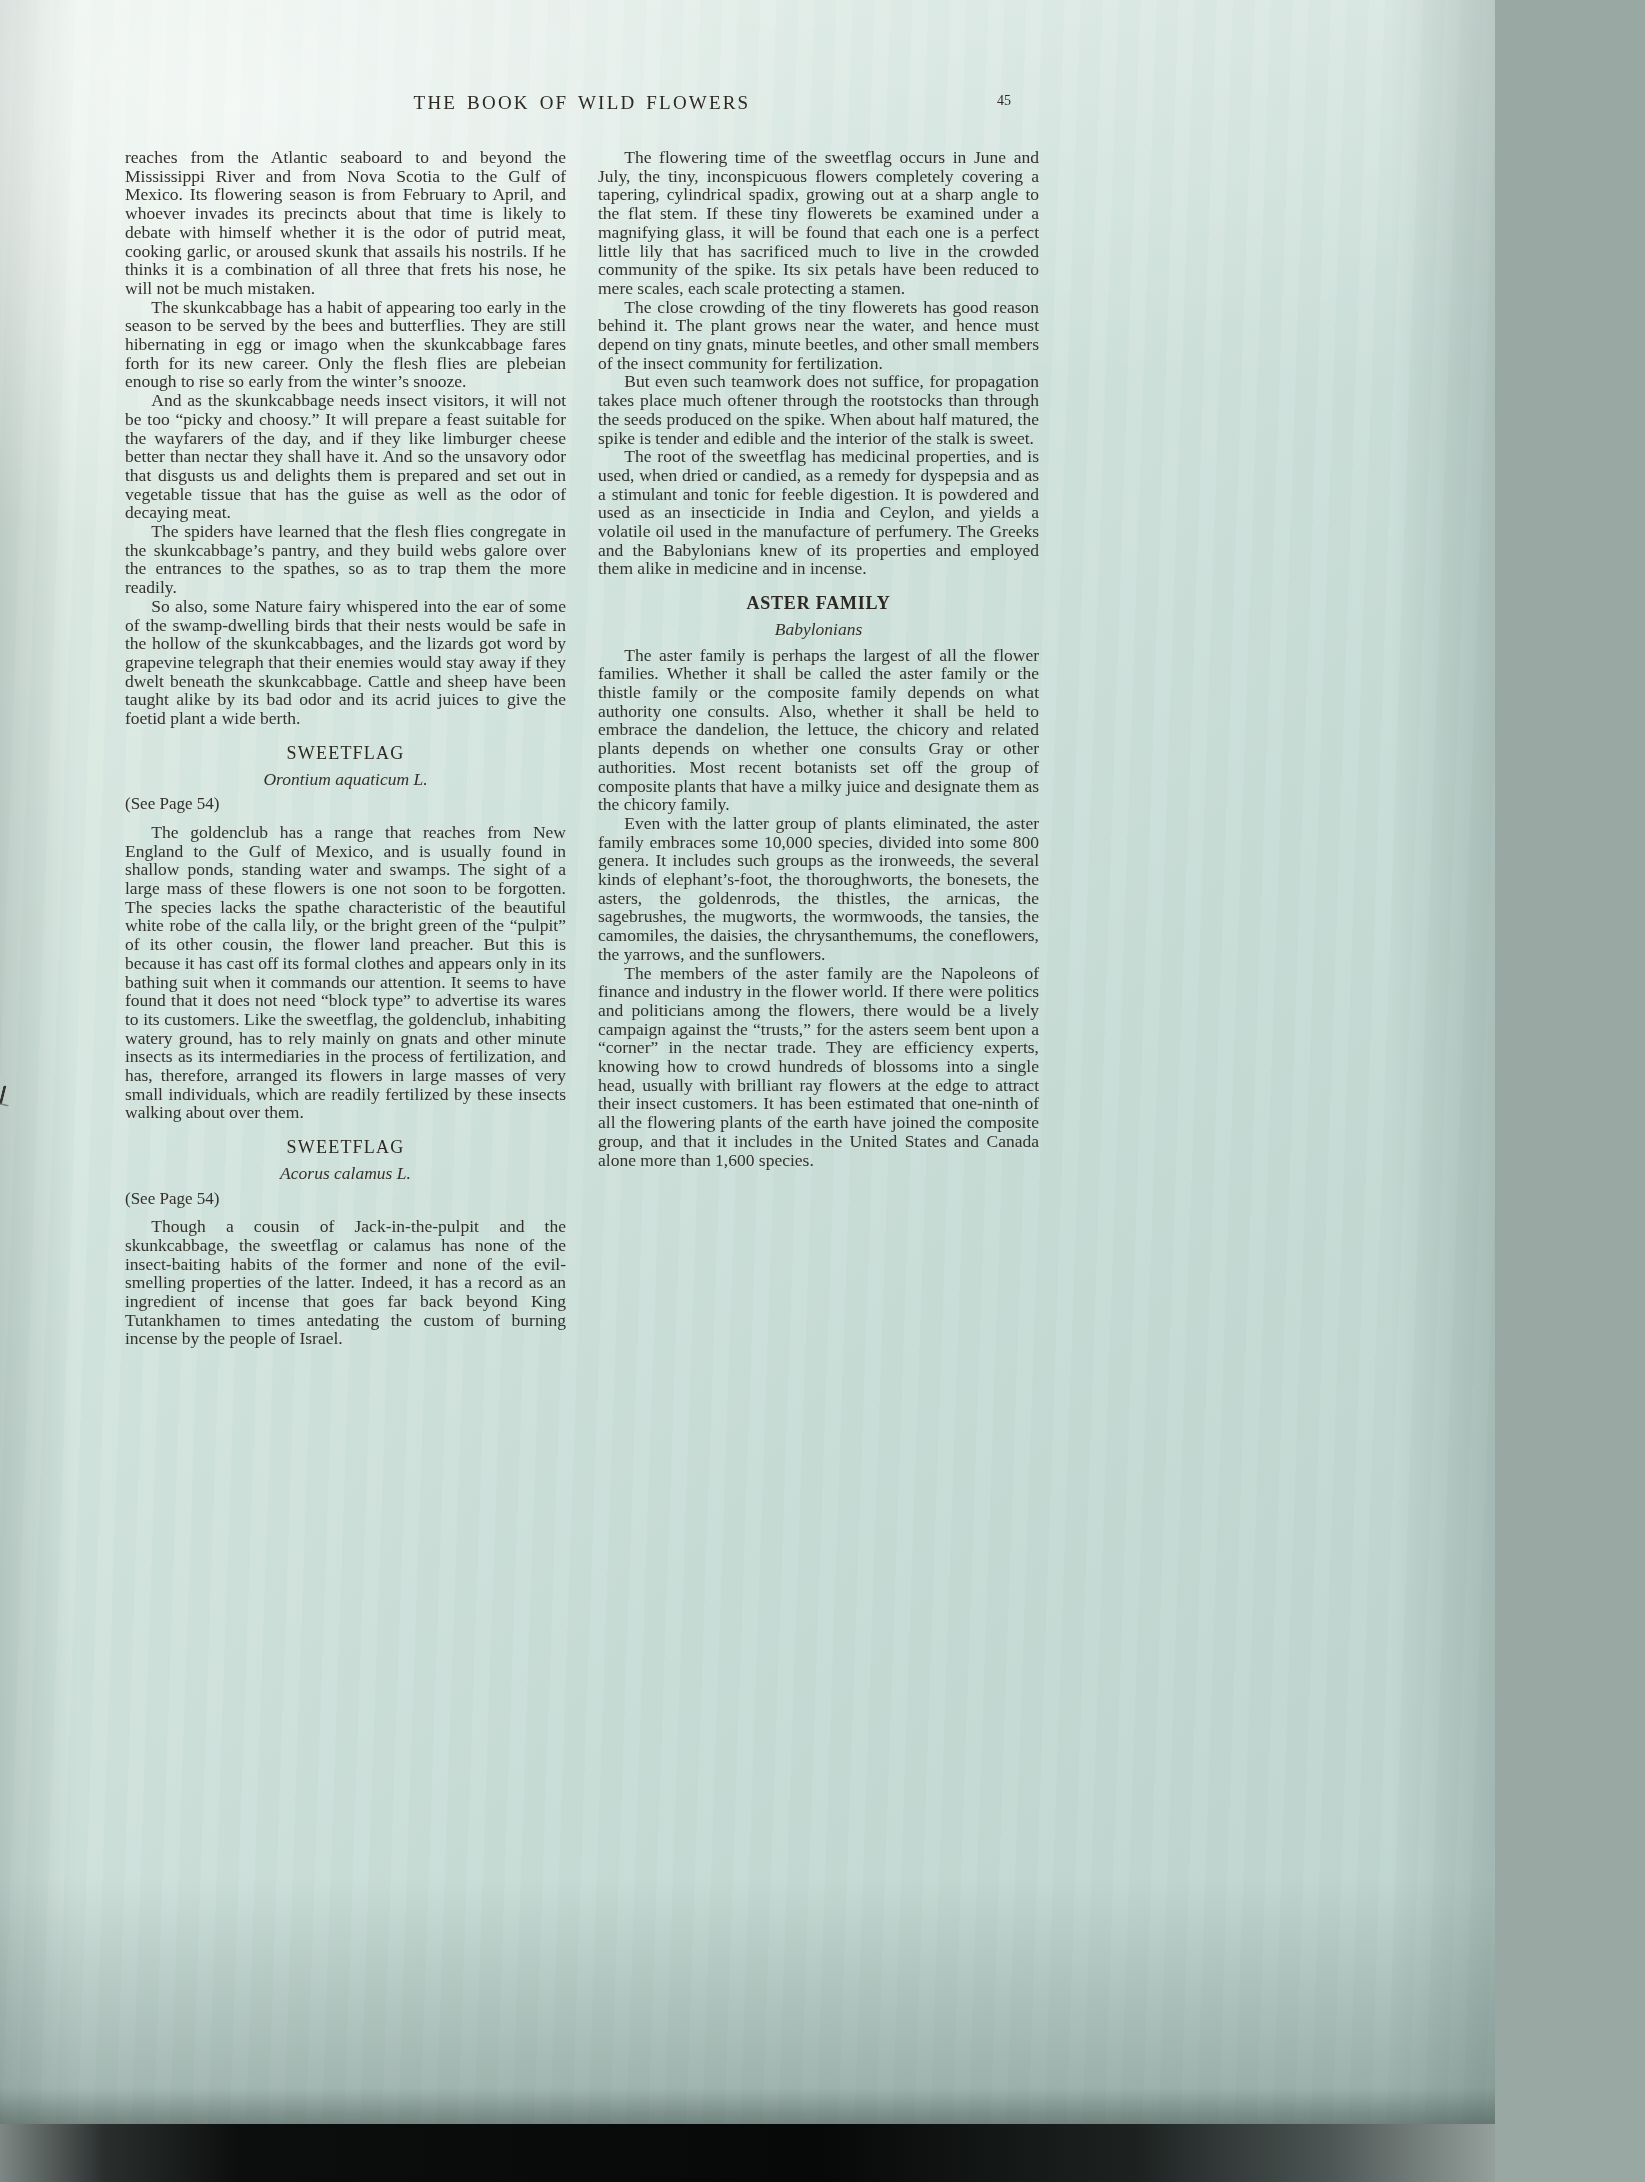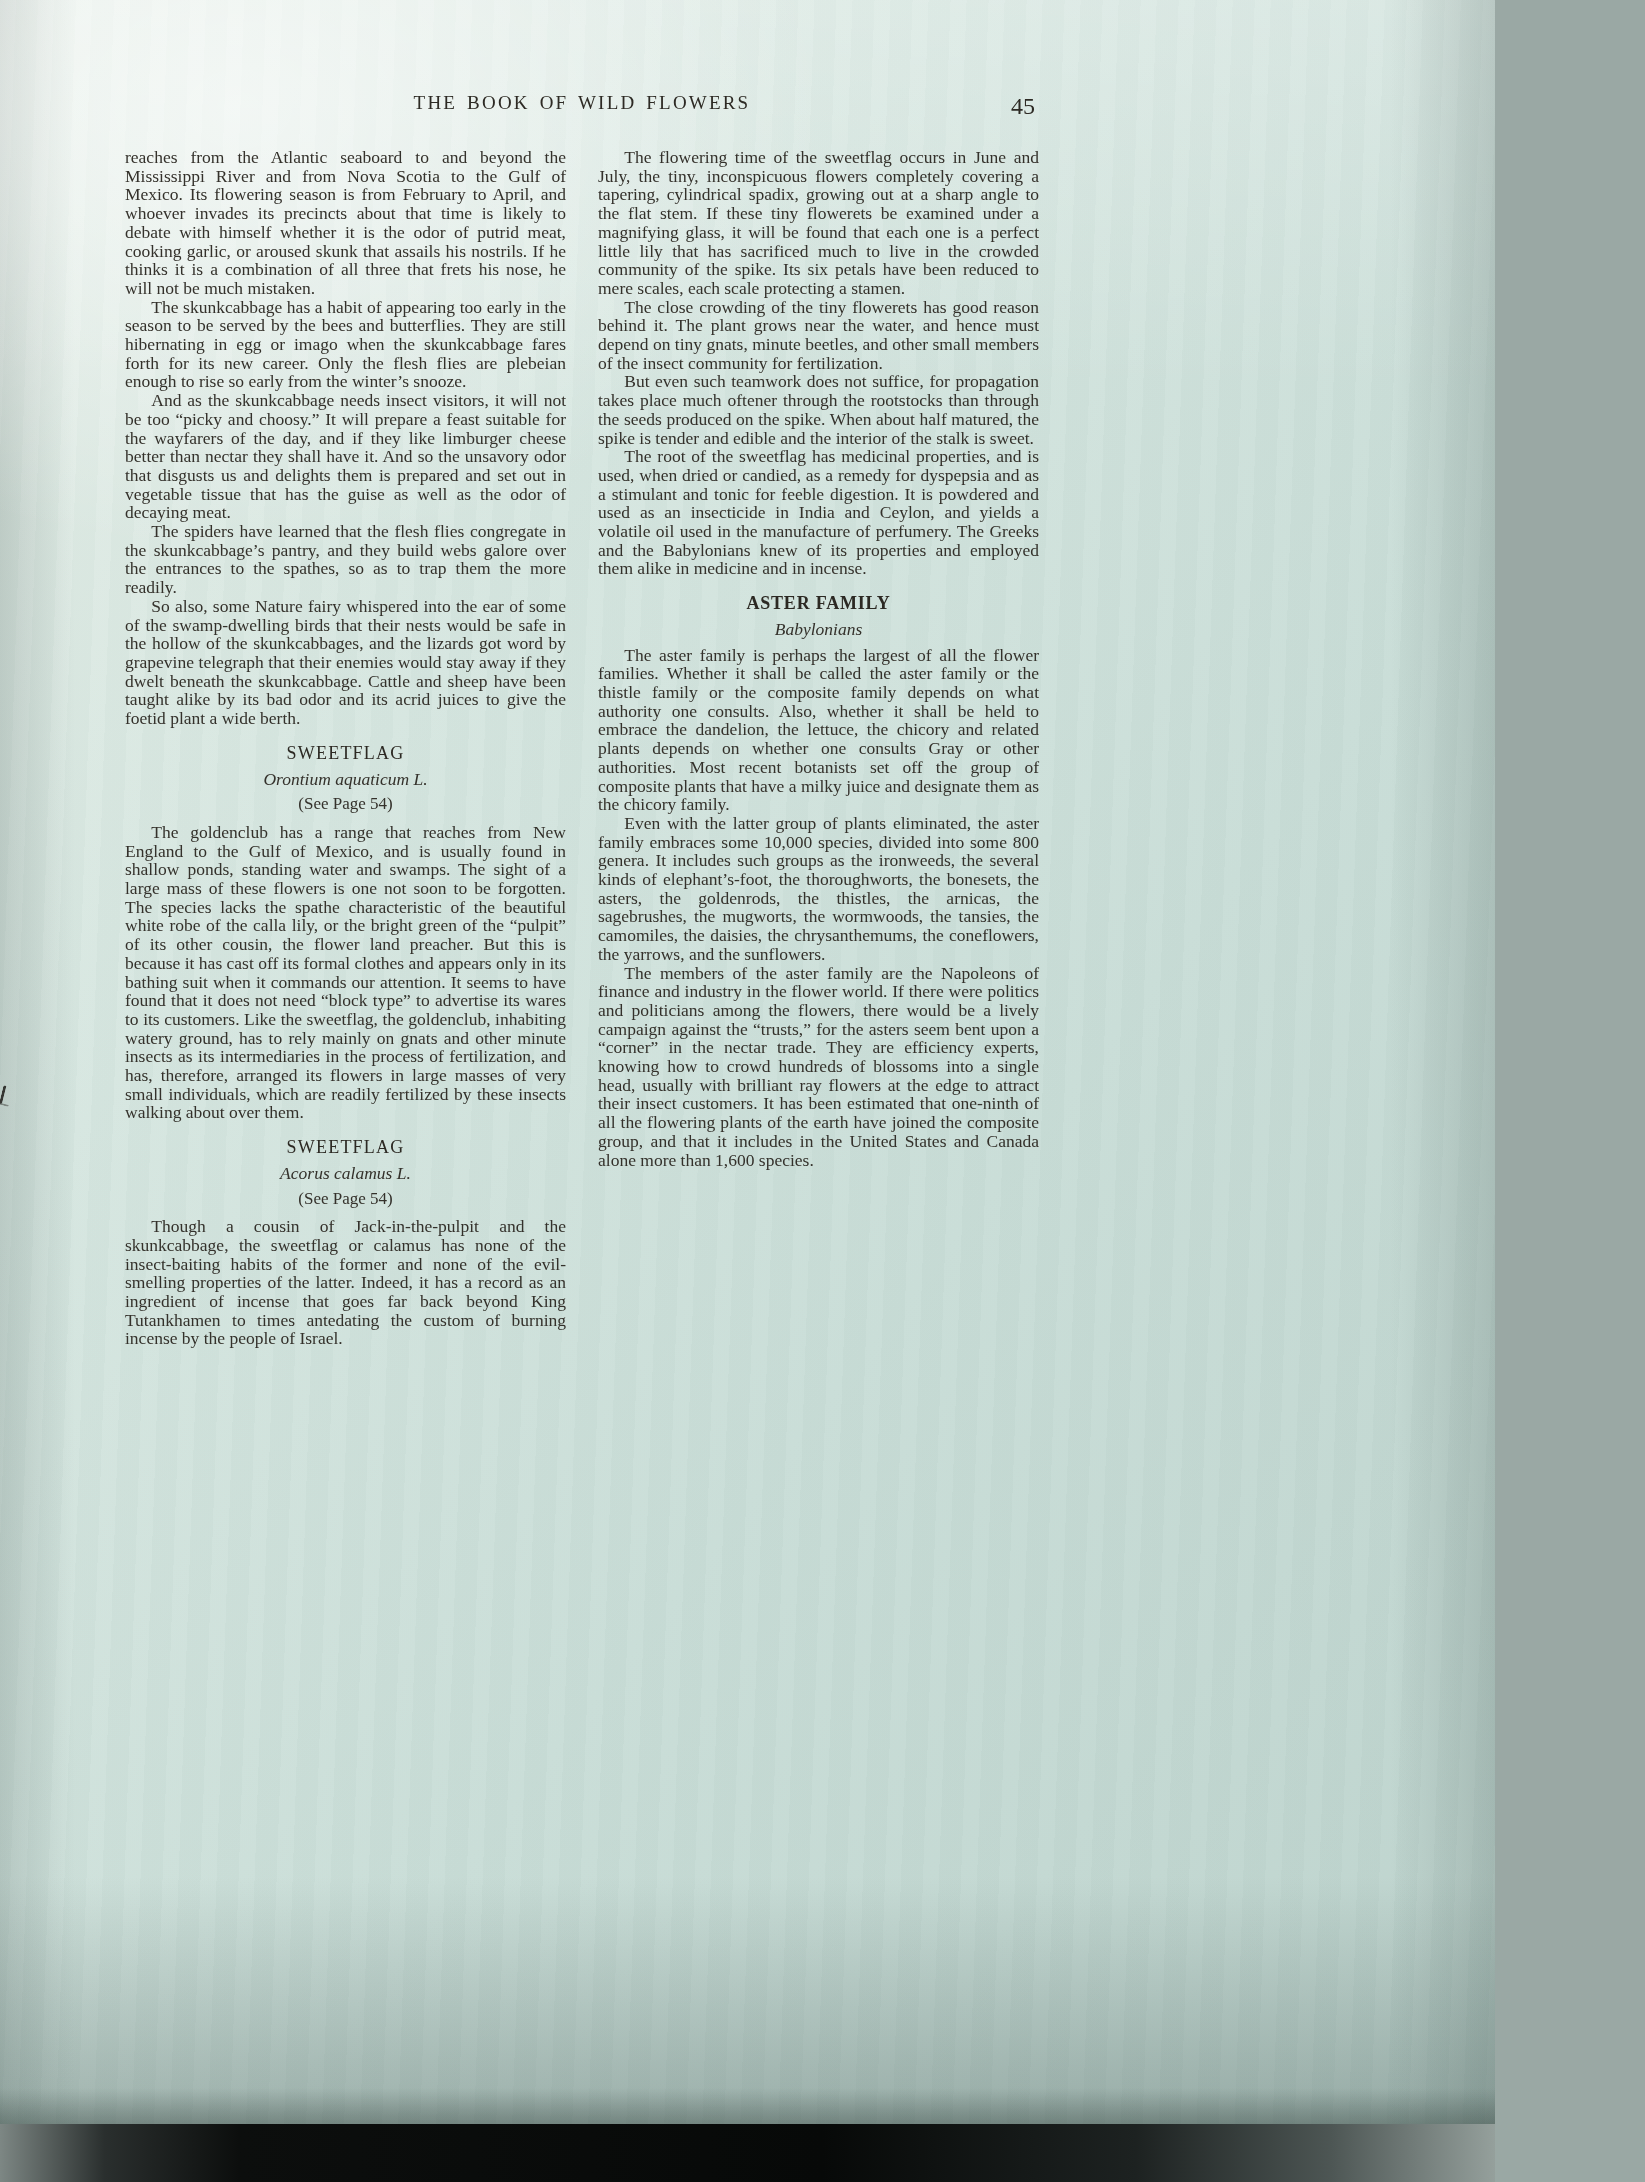--- a/index.html
+++ b/index.html
@@ -32,23 +32,23 @@
     text-align: center;
   }
   .running-title {
     font-size: 19px;
     letter-spacing: 2.2px;
     color: #2d2a24;
     word-spacing: 3px;
   }
   .page-number {
     position: absolute;
-    right: 4px;
+    right: 28px;
     top: 1px;
-    font-size: 24px;
+    font-size: 14px;
     color: #2d2a24;
   }
 
   .columns {
     display: flex;
     gap: 32px;
     margin-top: 28px;
   }
   .col {
     width: 442px;
@@ -78,21 +78,20 @@
   .species {
     margin: 0 0 7px 0;
     text-align: center;
     text-indent: 0;
     font-style: italic;
     font-size: 17.5px;
     color: #34312b;
   }
   .see-page {
     margin: 0 0 9px 0;
-    text-align: center;
     text-indent: 0;
     font-size: 17px;
     color: #34312b;
   }
 
   .margin-mark {
     position: absolute;
     left: 1px;
     top: 1086px;
     width: 7px;

